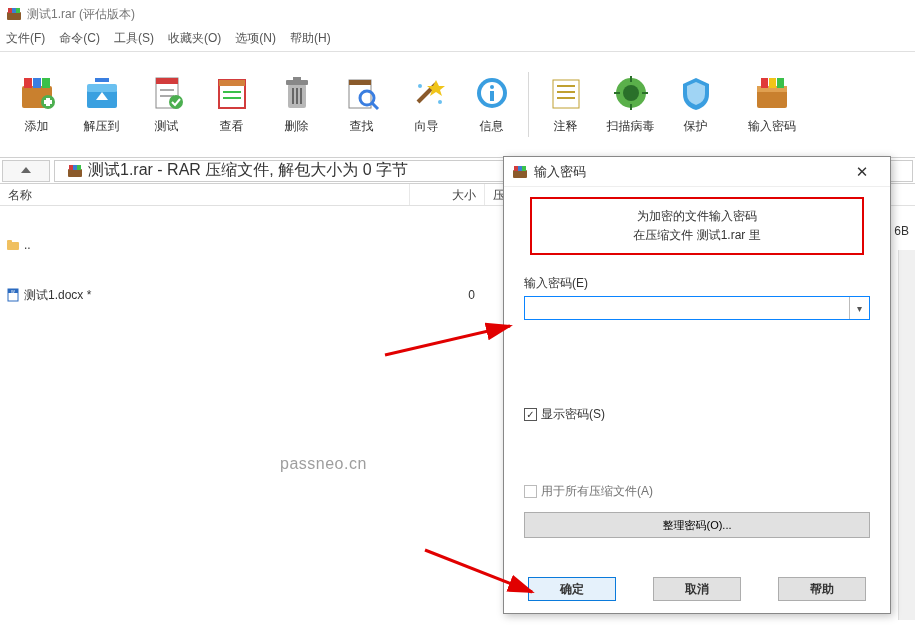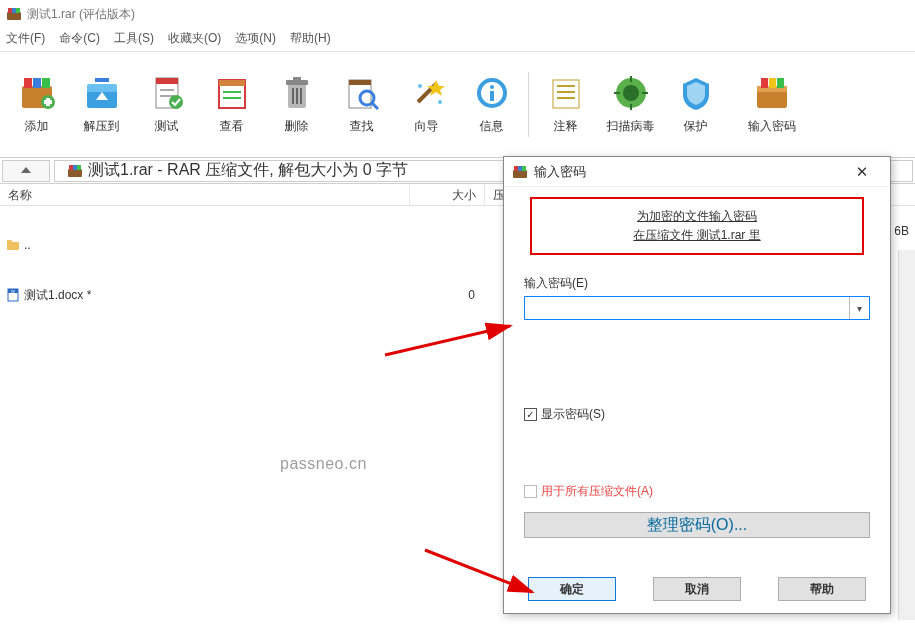--- a/index.html
+++ b/index.html
@@ -144,21 +144,20 @@
   font-size: 15px; color: #333;
 }
 .redbox {
   margin: 10px 26px 0 26px;
   border: 2px solid #e10000;
   padding: 8px 6px;
   text-align: center;
   color: #333;
   font-size: 12px;
   line-height: 1.6;
-  text-decoration: underline;
 }
 .field-label {
   margin: 20px 20px 4px 20px;
   font-size: 12px;
   color: #333;
 }
 .password-combo {
   display: flex;
   margin: 2px 20px 0 20px;
   height: 24px;
@@ -182,29 +181,29 @@
   display: flex;
   align-items: center;
   margin: 12px 20px;
   font-size: 12px;
   color: #333;
   gap: 4px;
 }
 .chk { width: 13px; height: 13px; border: 1px solid #555; display: flex; align-items: center; justify-content: center; font-size: 10px; line-height: 1; }
 .chk.checked::after { content: "✓"; }
 .chk.disabled { border-color: #bbb; }
-.chk-label.disabled { color: #ef4444; }
+.chk-label.disabled { color: #737373; }
 .manage-btn {
   margin: 8px 20px 0 20px;
   height: 26px;
   border: 1px solid #adadad;
   background: #e1e1e1;
   display: flex; align-items: center; justify-content: center;
-  font-size: 16px;
-  color: #0369a1;
+  font-size: 11px;
+  color: #000000;
 }
 .dlg-footer {
   position: absolute;
   left: 0; right: 0; bottom: 12px;
   display: flex;
   justify-content: center;
   gap: 37px;
   font-weight: bold;
 }
 .dlg-btn {

